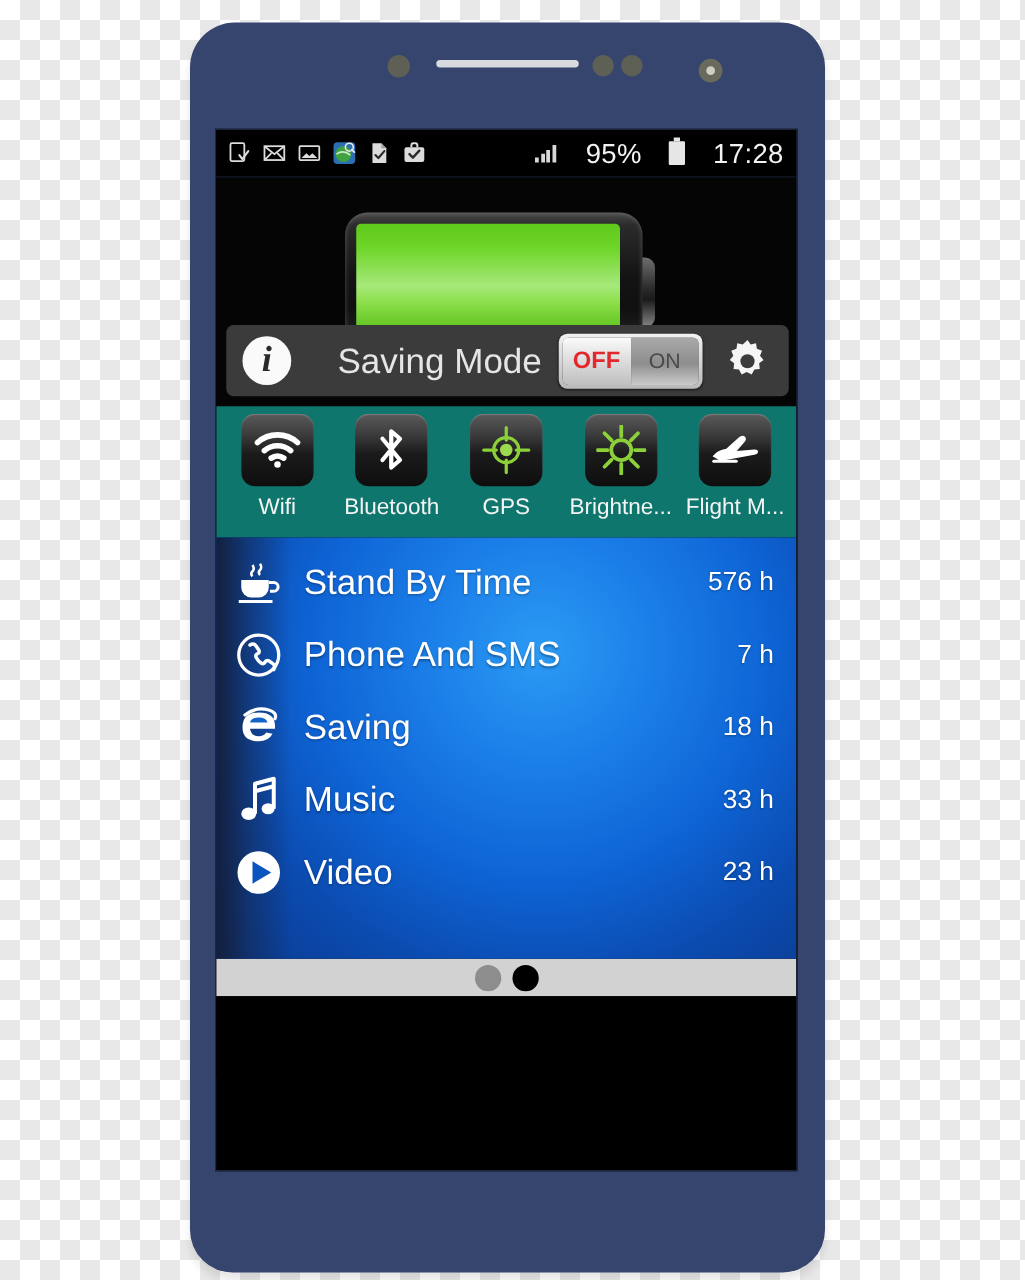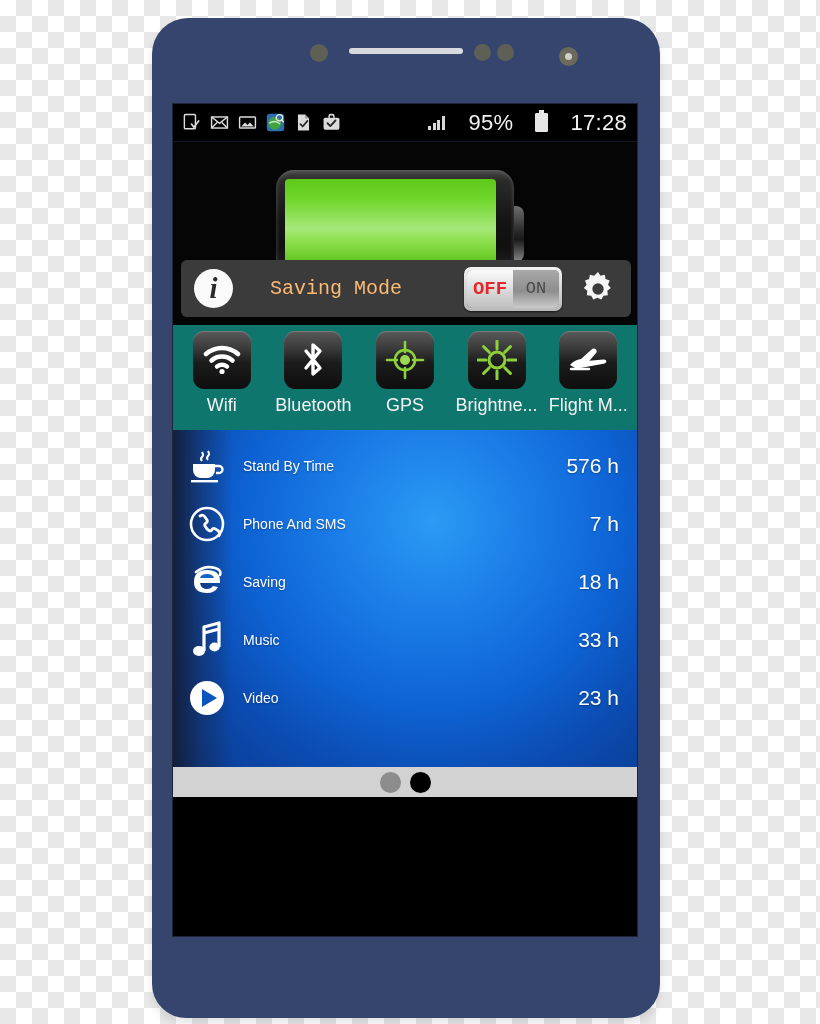--- a/index.html
+++ b/index.html
@@ -183,37 +183,35 @@
     color: #2a2a2a;
     font-family: "Liberation Serif", serif;
     font-style: italic;
     font-weight: bold;
     font-size: 29px;
     line-height: 39px;
     text-align: center;
     flex: none;
   }
   #saving-label {
-    color: #fdba74;
-    font-size: 20px;
+    color: #e5e5e5;
+    font-size: 28px;
     margin-left: 37px;
-    font-family: Liberation Mono, monospace;
   }
   #saving-toggle {
     margin-left: auto;
     margin-right: 16px;
-    width: 98px; height: 44px;
+    width: 115px; height: 44px;
     border-radius: 7px;
     padding: 3px;
     box-sizing: border-box;
     background: linear-gradient(180deg,#f2f2f2,#b9b9b9);
     box-shadow: 0 1px 2px rgba(0,0,0,0.6);
     display: flex;
     position: relative;
-    font-family: Liberation Mono, monospace;
   }
   #toggle-track {
     flex: 1;
     display: flex;
     border-radius: 5px;
     overflow: hidden;
     background: linear-gradient(180deg,#7d7d7d,#5d5d5d);
   }
   #toggle-off {
     width: 50%;
@@ -282,21 +280,21 @@
     position: relative;
     height: 48px;
     display: flex;
     align-items: center;
     padding: 0 18px 0 14px;
     box-sizing: border-box;
   }
   .row-icon { width: 40px; height: 40px; flex: none; display: flex; align-items: center; justify-content: center; }
   .row-label {
     color: #ffffff;
-    font-size: 14px;
+    font-size: 28px;
     margin-left: 16px;
     text-shadow: 0 1px 2px rgba(0,0,0,0.35);
   }
   .row-value {
     margin-left: auto;
     color: #ffffff;
     font-size: 21px;
     text-shadow: 0 1px 2px rgba(0,0,0,0.35);
   }
 

